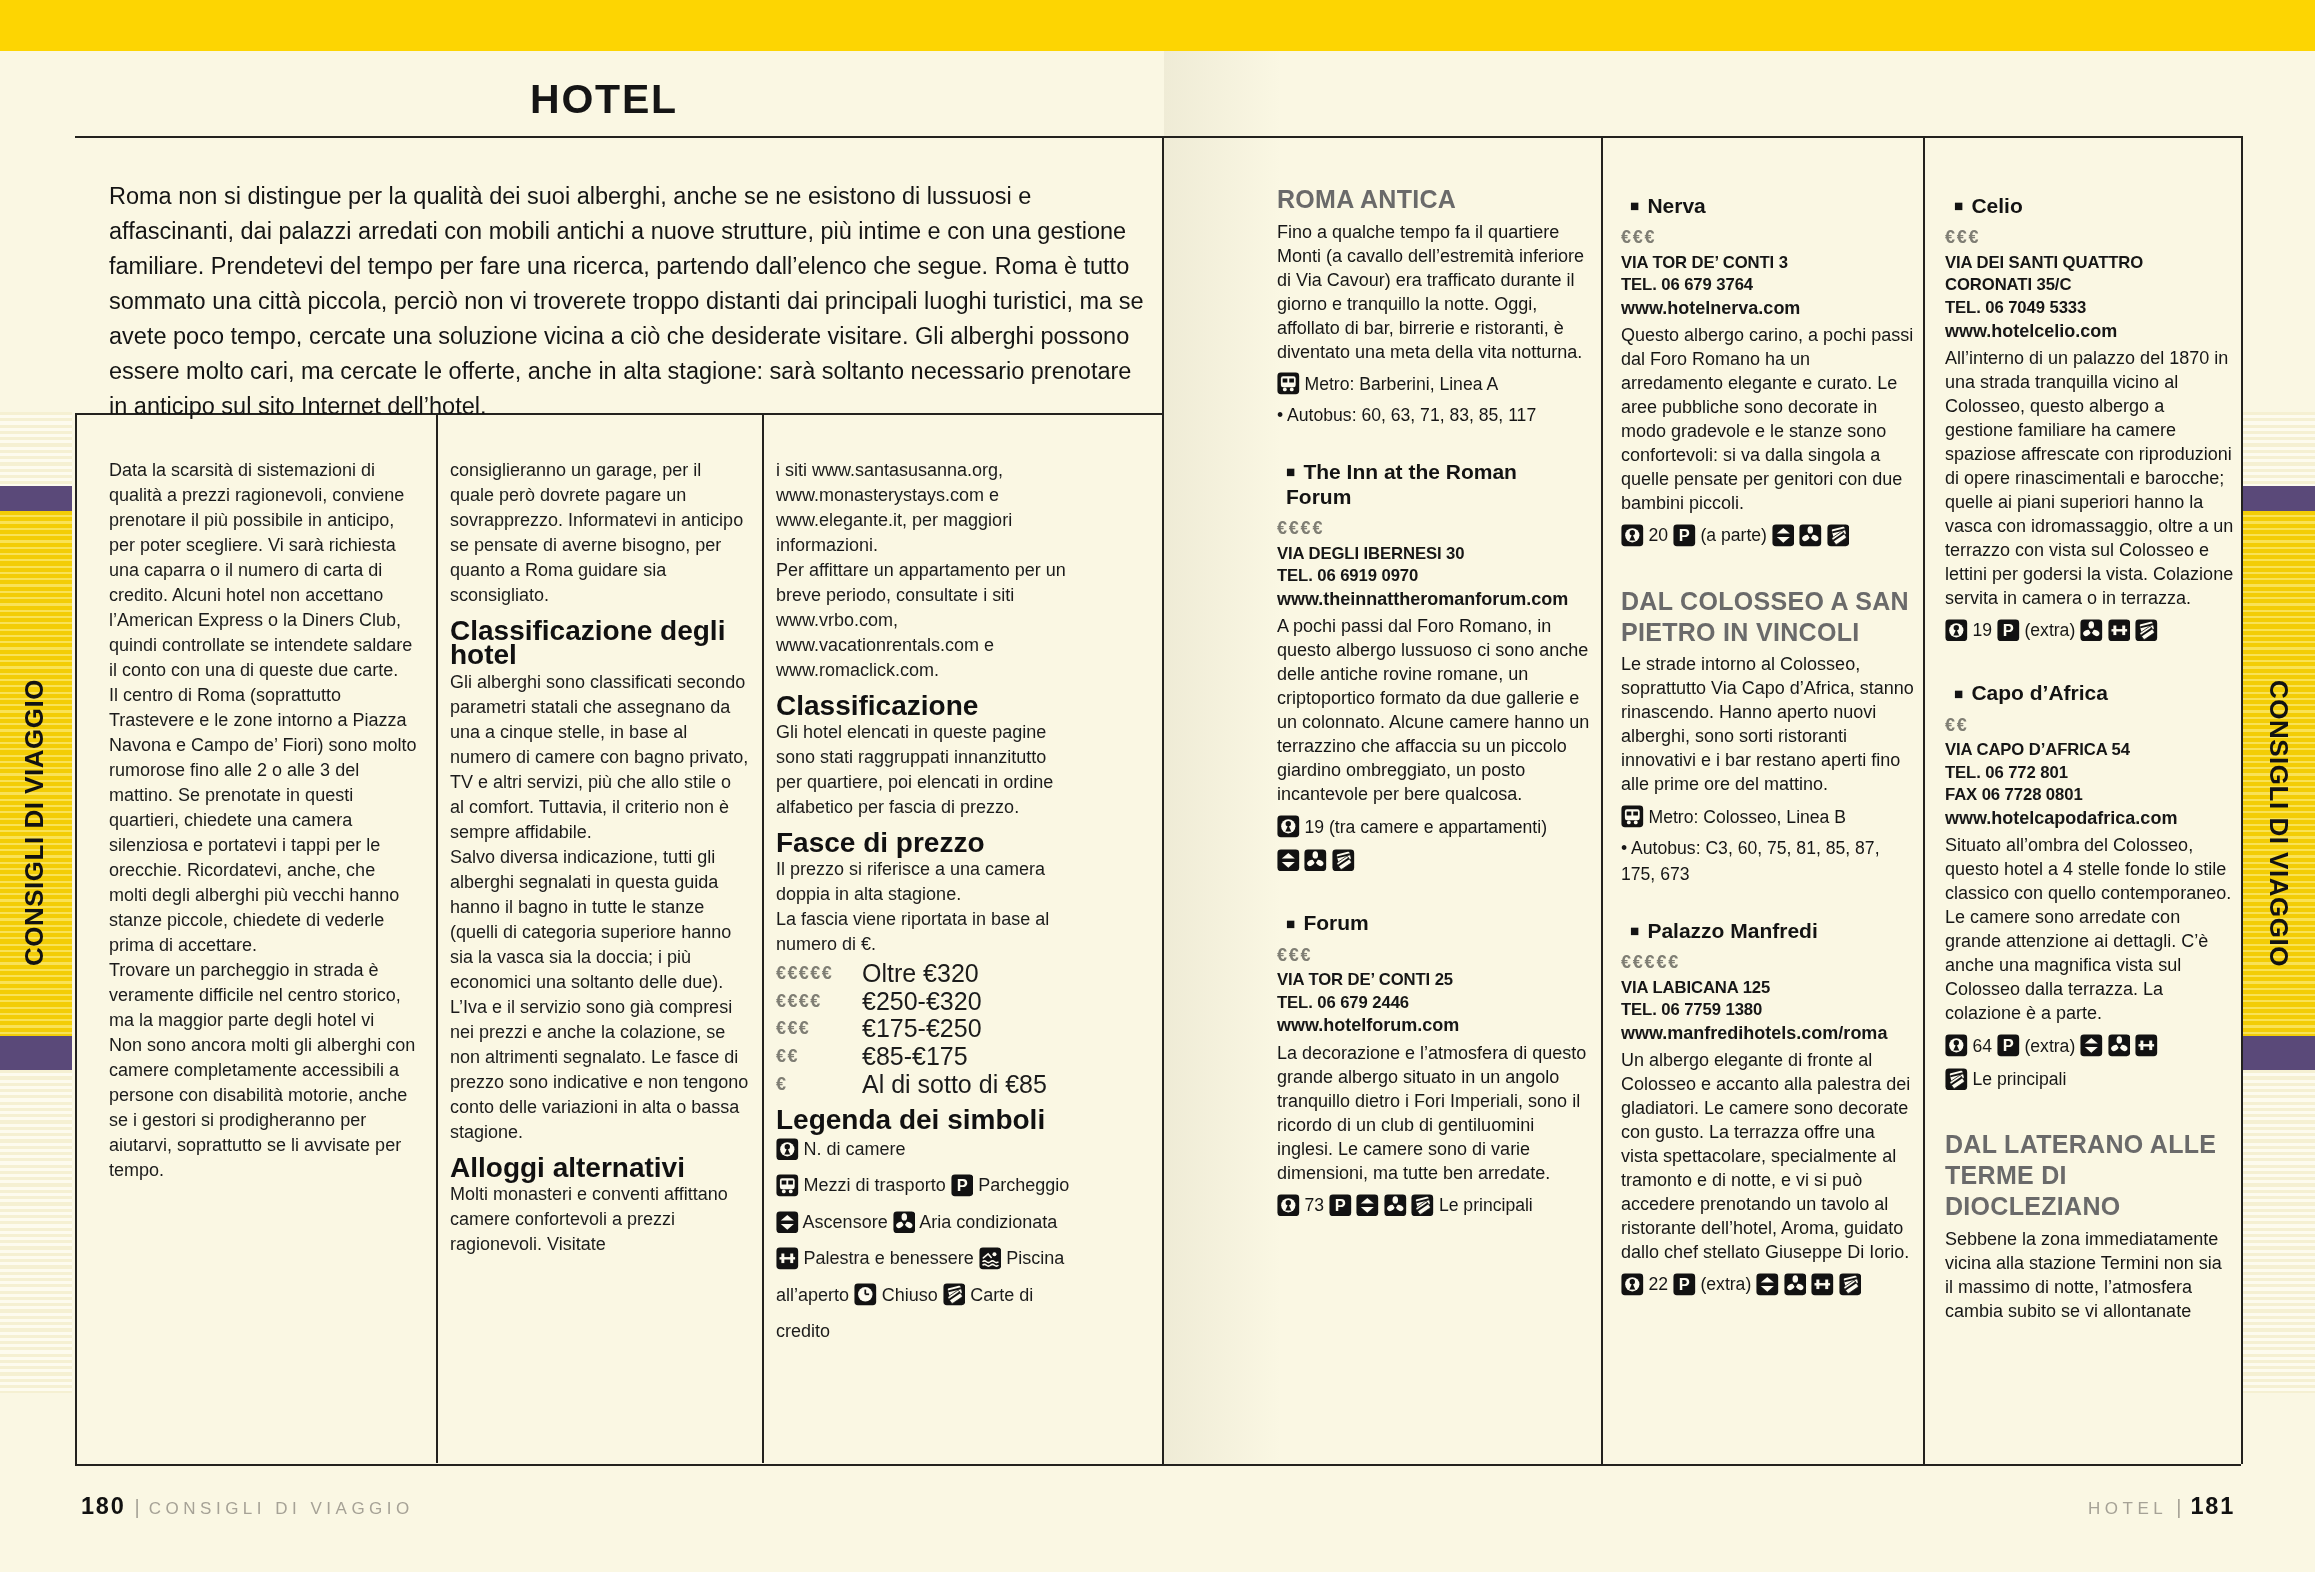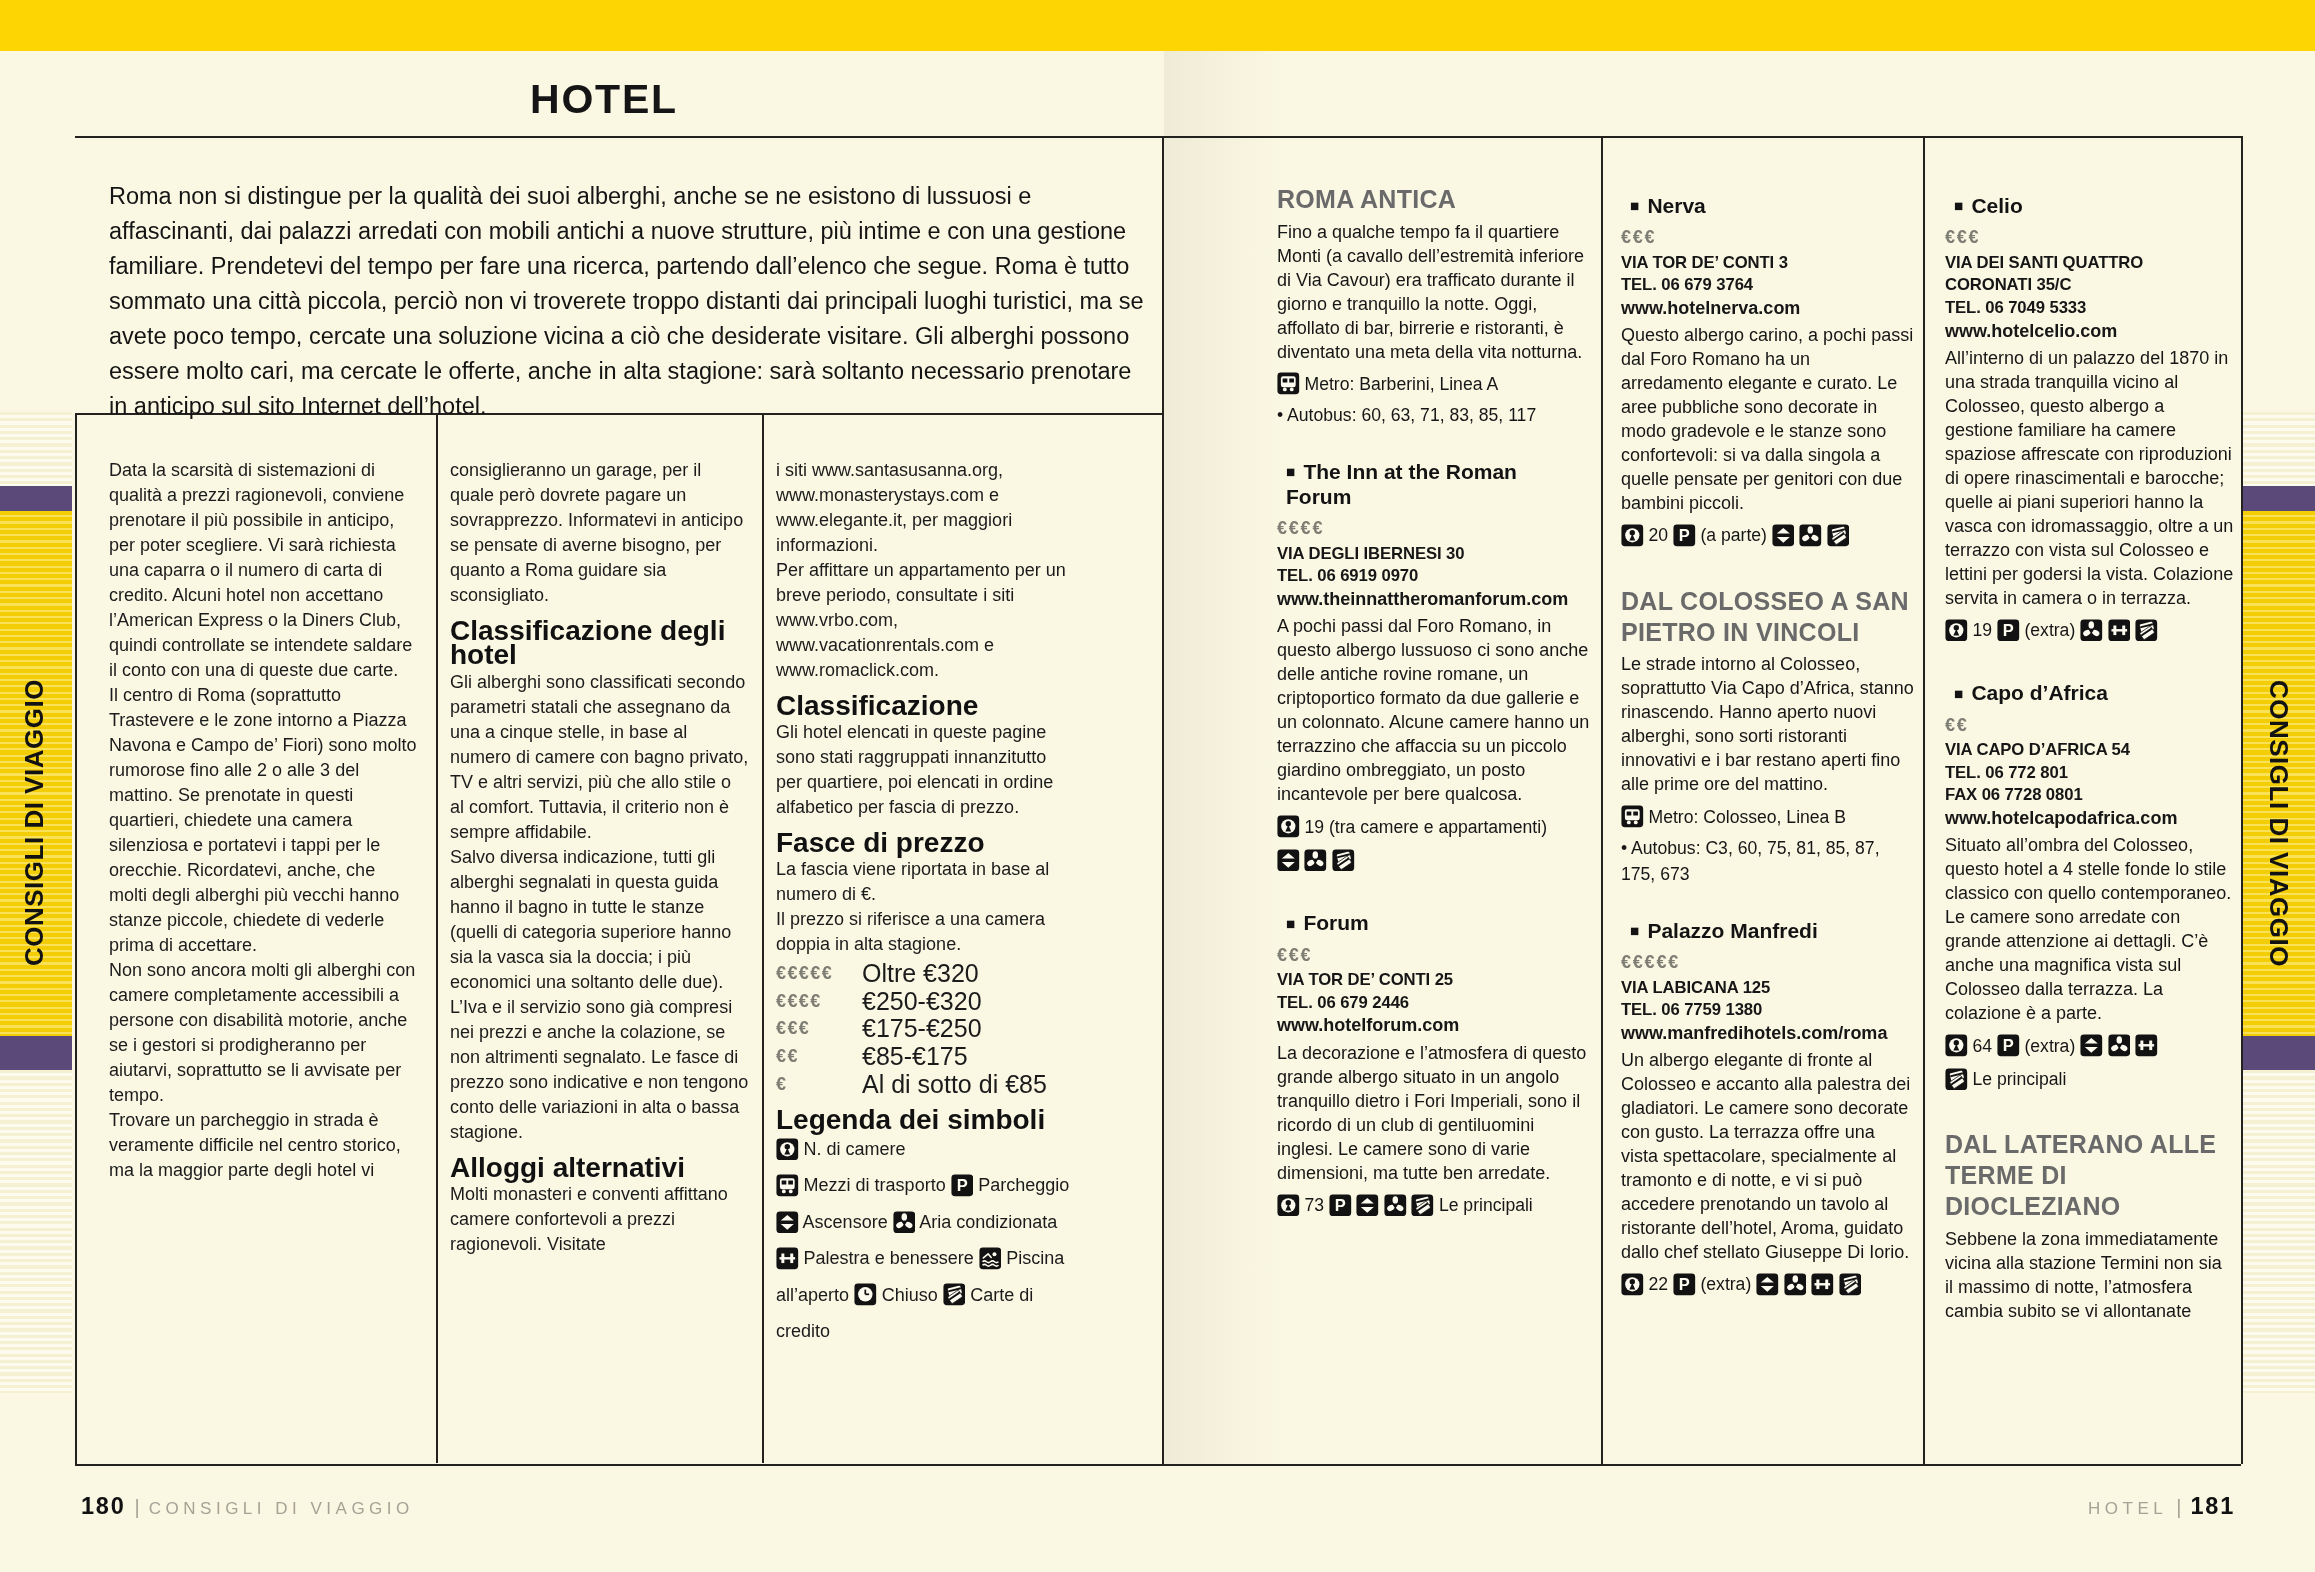--- a/index.html
+++ b/index.html
@@ -110,39 +110,39 @@
 <div class="abs rule" style="left:1923px;top:136px;width:1.8px;height:1328px;"></div>
 <div class="abs rule" style="left:2241px;top:136px;width:1.8px;height:1328px;"></div>
 
 <div class="abs" id="page-title">HOTEL</div>
 
 <div class="abs" id="intro-text">Roma non si distingue per la qualità dei suoi alberghi, anche se ne esistono di lussuosi e affascinanti, dai palazzi arredati con mobili antichi a nuove strutture, più intime e con una gestione familiare. Prendetevi del tempo per fare una ricerca, partendo dall’elenco che segue. Roma è tutto sommato una città piccola, perciò non vi troverete troppo distanti dai principali luoghi turistici, ma se avete poco tempo, cercate una soluzione vicina a ciò che desiderate visitare. Gli alberghi possono essere molto cari, ma cercate le offerte, anche in alta stagione: sarà soltanto necessario prenotare in anticipo sul sito Internet dell’hotel.</div>
 
 <div class="abs advice-col" id="advice-col-1">
     <p>Data la scarsità di sistemazioni di qualità a prezzi ragionevoli, conviene prenotare il più possibile in anticipo, per poter scegliere. Vi sarà richiesta una caparra o il numero di carta di credito. Alcuni hotel non accettano l’American Express o la Diners Club, quindi controllate se intendete saldare il conto con una di queste due carte.</p>
     <p>Il centro di Roma (soprattutto Trastevere e le zone intorno a Piazza Navona e Campo de’ Fiori) sono molto rumorose fino alle 2 o alle 3 del mattino. Se prenotate in questi quartieri, chiedete una camera silenziosa e portatevi i tappi per le orecchie. Ricordatevi, anche, che molti degli alberghi più vecchi hanno stanze piccole, chiedete di vederle prima di accettare.</p>
+    <p>Trovare un parcheggio in strada è veramente difficile nel centro storico, ma la maggior parte degli hotel vi</p>
     <p>Non sono ancora molti gli alberghi con camere completamente accessibili a persone con disabilità motorie, anche se i gestori si prodigheranno per aiutarvi, soprattutto se li avvisate per tempo.</p>
-    <p>Trovare un parcheggio in strada è veramente difficile nel centro storico, ma la maggior parte degli hotel vi</p>
   </div>
 <div class="abs advice-col" id="advice-col-2">
     <p>consiglieranno un garage, per il quale però dovrete pagare un sovrapprezzo. Informatevi in anticipo se pensate di averne bisogno, per quanto a Roma guidare sia sconsigliato.</p>
     <h3>Classificazione degli hotel</h3>
     <p>Gli alberghi sono classificati secondo parametri statali che assegnano da una a cinque stelle, in base al numero di camere con bagno privato, TV e altri servizi, più che allo stile o al comfort. Tuttavia, il criterio non è sempre affidabile.</p>
     <p>Salvo diversa indicazione, tutti gli alberghi segnalati in questa guida hanno il bagno in tutte le stanze (quelli di categoria superiore hanno sia la vasca sia la doccia; i più economici una soltanto delle due). L’Iva e il servizio sono già compresi nei prezzi e anche la colazione, se non altrimenti segnalato. Le fasce di prezzo sono indicative e non tengono conto delle variazioni in alta o bassa stagione.</p>
     <h3>Alloggi alternativi</h3>
     <p>Molti monasteri e conventi affittano camere confortevoli a prezzi ragionevoli. Visitate</p>
   </div>
 <div class="abs advice-col" id="advice-col-3">
     <p><span>i siti </span><span class="it">www.santasusanna.org,</span><span> </span><span class="it">www.monasterystays.com</span><span> e </span><span class="it">www.elegante.it,</span><span> per maggiori informazioni.</span></p>
     <p><span>Per affittare un appartamento per un breve periodo, consultate i siti </span><span class="it">www.vrbo.com,</span><span> </span><span class="it">www.vacationrentals.com</span><span> e </span><span class="it">www.romaclick.com.</span></p>
     <h3>Classificazione</h3>
     <p>Gli hotel elencati in queste pagine sono stati raggruppati innanzitutto per quartiere, poi elencati in ordine alfabetico per fascia di prezzo.</p>
     <h3>Fasce di prezzo</h3>
+    <p>Il prezzo si riferisce a una camera doppia in alta stagione.</p>
     <p>La fascia viene riportata in base al numero di €.</p>
-    <p>Il prezzo si riferisce a una camera doppia in alta stagione.</p>
     <div class="prices">
       <span class="price-symbols">€€€€€</span>
       <span class="price-label">Oltre €320</span>
       <span class="price-symbols">€€€€</span>
       <span class="price-label">€250-€320</span>
       <span class="price-symbols">€€€</span>
       <span class="price-label">€175-€250</span>
       <span class="price-symbols">€€</span>
       <span class="price-label">€85-€175</span>
       <span class="price-symbols">€</span>

